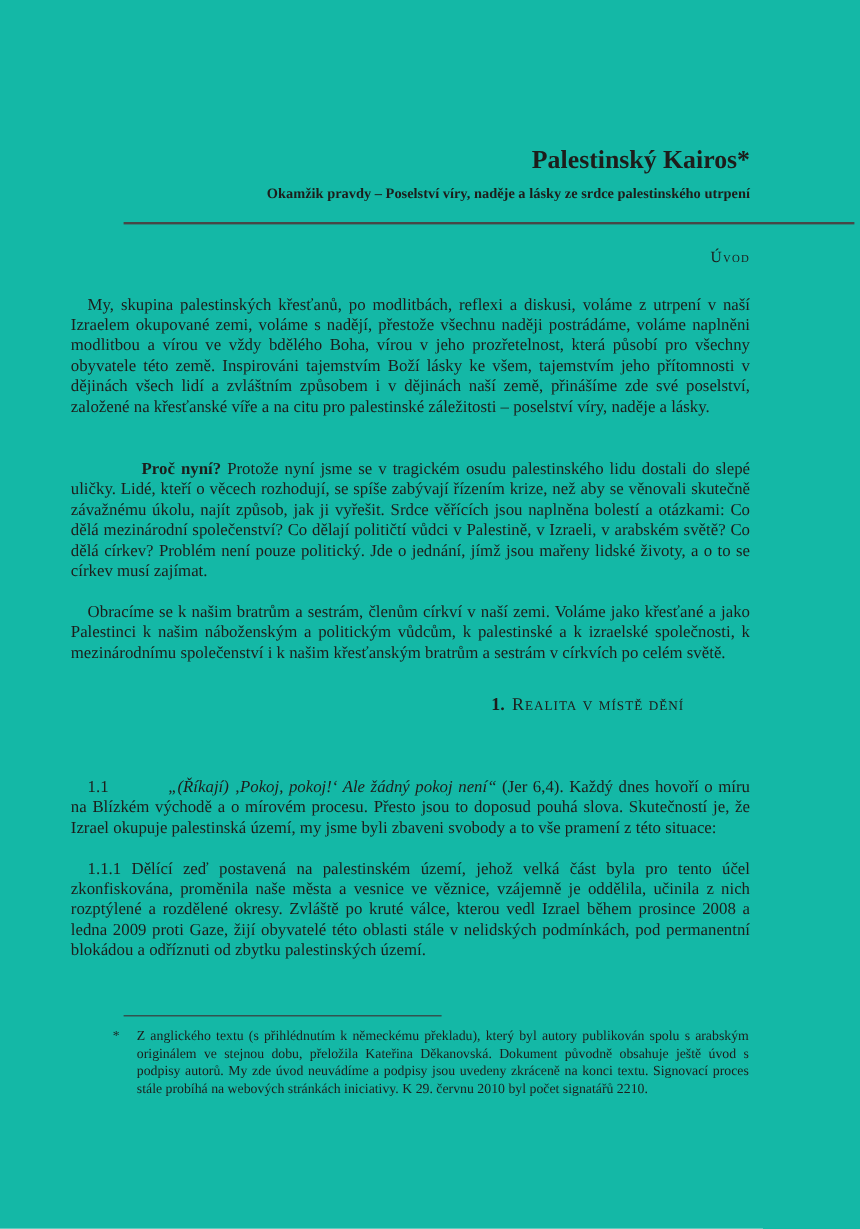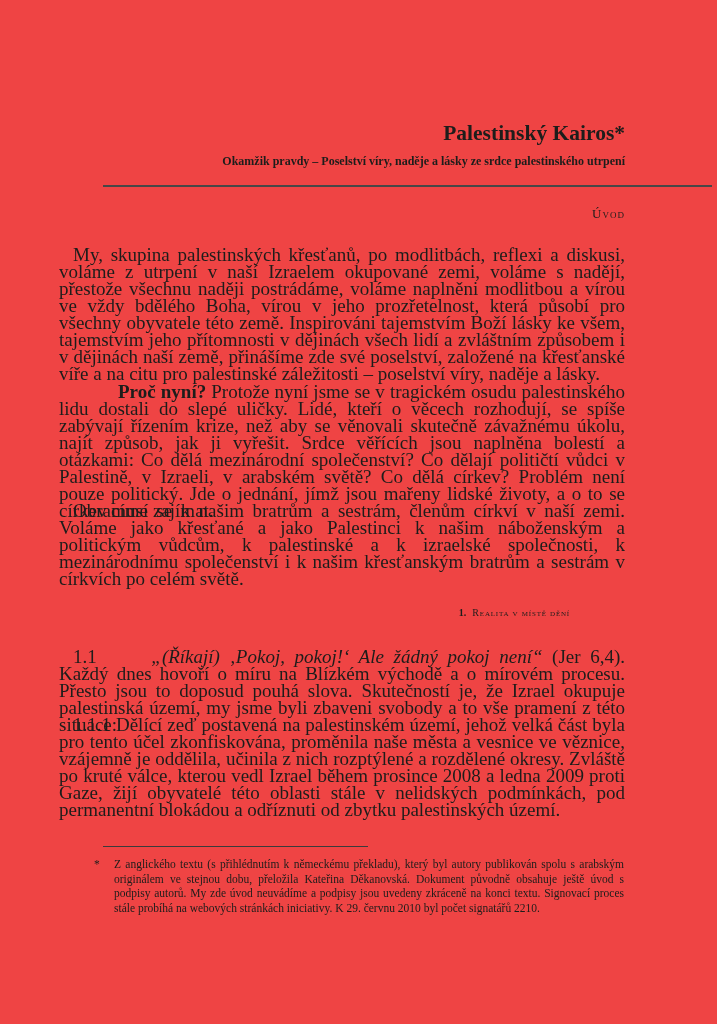--- a/index.html
+++ b/index.html
@@ -1,20 +1,20 @@
 <!DOCTYPE html>
 <html lang="cs"><head>
 <meta charset="utf-8">
 <style>
   html,body{margin:0;padding:0;background:#e8e8e8;}
   .page{
     position:relative;
     width:717px;height:1024px;
     margin:0 auto;
-    background:#ef4444;
+    background:#14b8a6;
     color:#1d1d1b;
     font-family:"Liberation Serif","DejaVu Serif",serif;
     overflow:hidden;
   }
   .abs{position:absolute;}
   .title{
     left:59px;top:120px;width:566px;
     font-size:21.5px;line-height:26px;font-weight:bold;
     text-align:right;margin:0;
   }
@@ -28,30 +28,30 @@
     background:#474747;
   }
   .uvod{
     left:59px;top:205px;width:566px;
     font-size:13px;line-height:17px;
     font-variant:small-caps;letter-spacing:1px;
     text-align:right;
   }
   .body{
     left:59px;width:566px;
-    font-size:19px;line-height:17px;
+    font-size:14px;line-height:17px;
     text-align:justify;text-indent:14px;
     margin:0;
   }
   .p1{top:246px;}
   .p2{top:383px;}
   .p3{top:502px;}
   .sec-heading{
-    left:59px;top:604px;width:511px;
-    font-size:10px;line-height:17px;
+    left:59px;top:580px;width:511px;
+    font-size:15px;line-height:17px;
     text-align:right;
   }
   .sec-heading .num{font-weight:bold;margin-right:6px;}
   .smallcaps{font-variant:small-caps;letter-spacing:0.8px;}
   .p11{top:648px;}
   .p111{top:716px;}
   .fn-rule{
     left:103px;top:846px;width:265px;height:1px;
     background:#3b3b3b;
   }

